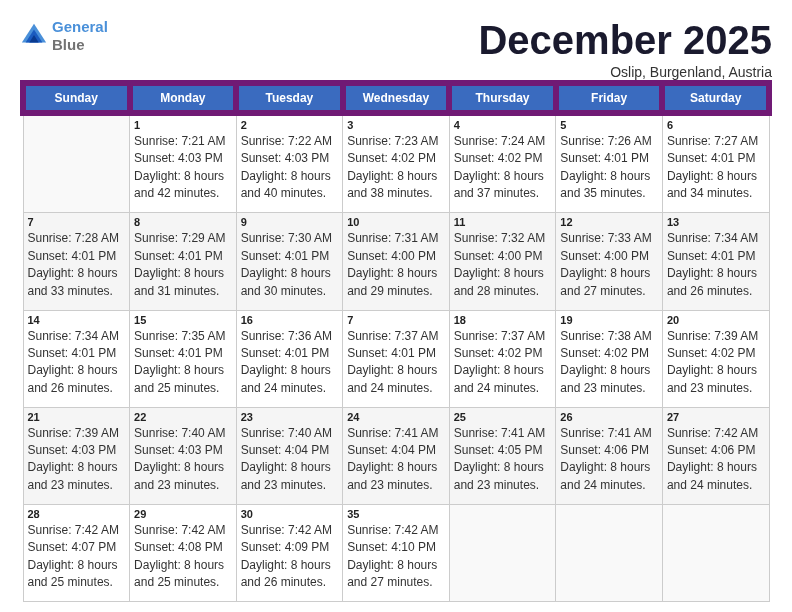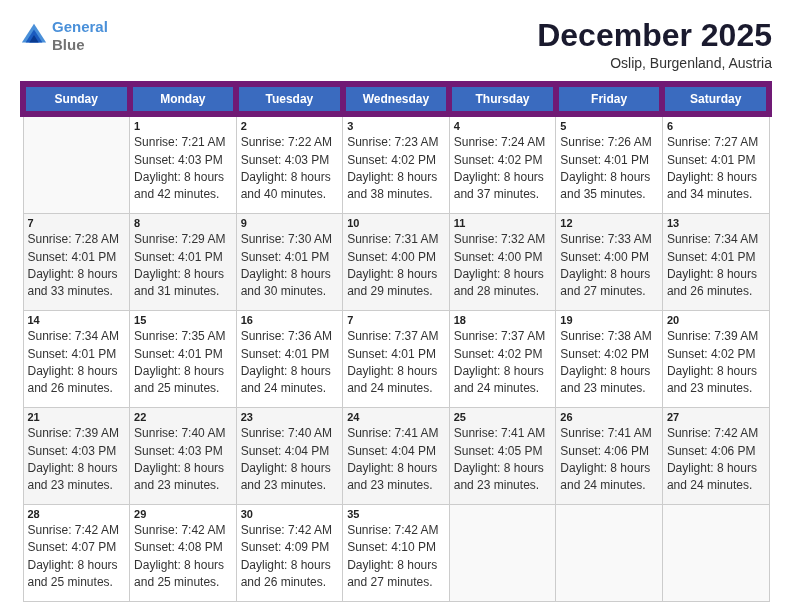--- a/index.html
+++ b/index.html
@@ -14,21 +14,20 @@
       width: 792px;
       height: 612px;
       padding: 18px 20px 10px 20px;
       display: flex;
       flex-direction: column;
     }
     .header {
       display: flex;
       justify-content: space-between;
       align-items: flex-start;
-      margin-bottom: 10px;
     }
     .logo {
       display: flex;
       align-items: center;
       gap: 4px;
     }
     .logo-text {
       font-size: 15px;
       font-weight: bold;
       color: #1a1a2e;
@@ -38,21 +37,21 @@
       color: #4a90d9;
     }
     .logo-icon {
       width: 28px;
       height: 28px;
     }
     .title-block {
       text-align: right;
     }
     .month-title {
-      font-size: 32px;
+      font-size: 40px;
       font-weight: bold;
       color: #1a1a2e;
       line-height: 1.1;
     }
     .location {
       font-size: 14px;
       color: #333;
       margin-top: 2px;
     }
     .calendar {

